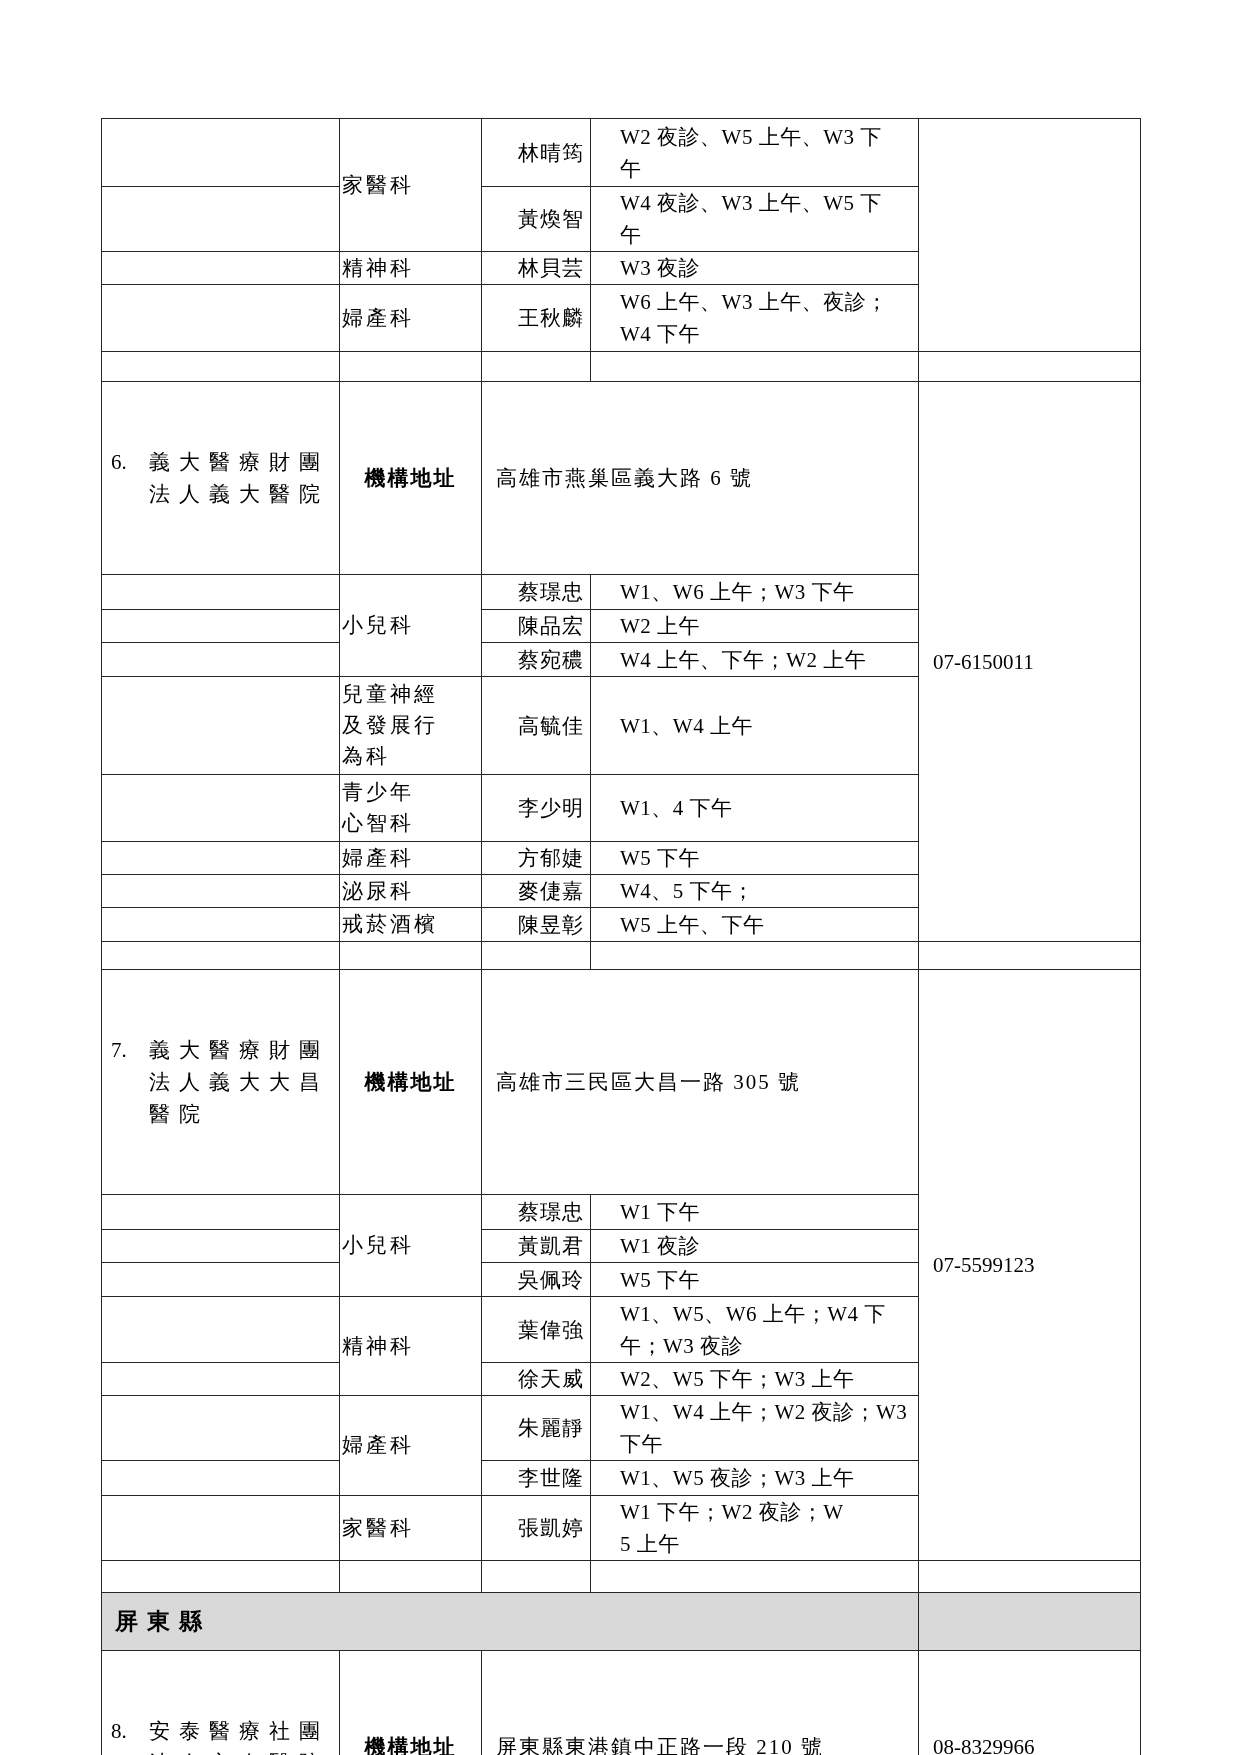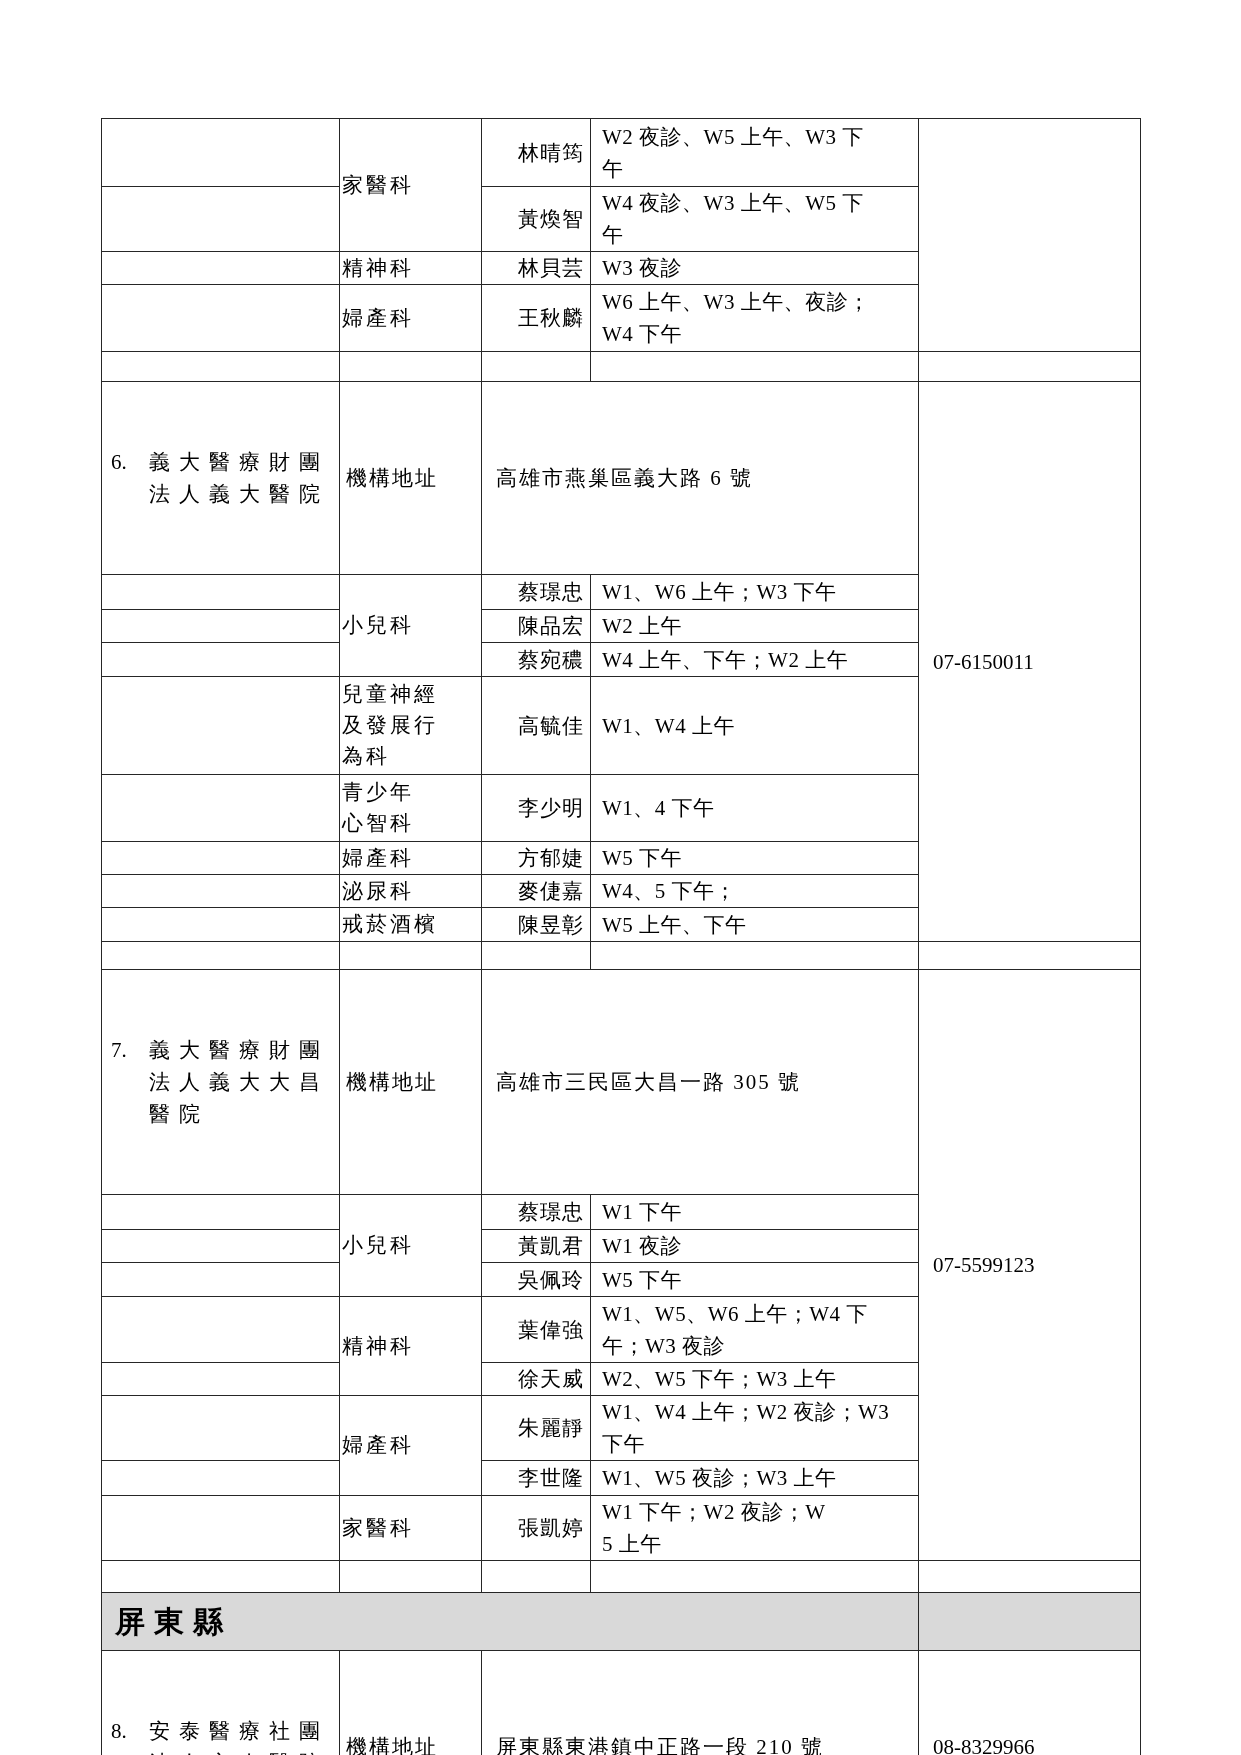--- a/index.html
+++ b/index.html
@@ -16,26 +16,26 @@
     padding:0 6px;vertical-align:middle;
     font-size:21px;line-height:32px;
     overflow:hidden;white-space:pre;
   }
   td.c1{padding:0 4px 0 9px;}
   .hosp{display:flex;align-items:flex-start;line-height:32px;}
   .hosp .num{width:38px;flex:none;}
   .hosp .nm{letter-spacing:9px;white-space:pre;}
   td.dept{text-align:left;letter-spacing:3px;line-height:31px;padding:0 2px;}
   td.docname{text-align:right;letter-spacing:1px;}
-  td.sched{padding:0 8px 0 11px;letter-spacing:0.5px;}
-  td.addrlabel{font-weight:normal;letter-spacing:2px;}
+  td.sched{padding:0 8px 0 29px;letter-spacing:0.5px;}
+  td.addrlabel{text-align:center;font-weight:bold;letter-spacing:2px;}
   td.address{padding-left:14px;letter-spacing:2px;}
   td.phone{padding-left:14px;}
   tr.region td{background:#d9d9d9;}
-  td.regionlabel{font-weight:bold;font-size:30px;letter-spacing:9px;padding-left:13px;}
+  td.regionlabel{font-weight:bold;font-size:23px;letter-spacing:9px;padding-left:13px;}
 </style>
 </head>
 <body>
 
 <table class="doc">
   <colgroup>
     <col style="width:238px">
       <col style="width:142px">
       <col style="width:109px">
       <col style="width:328px">

